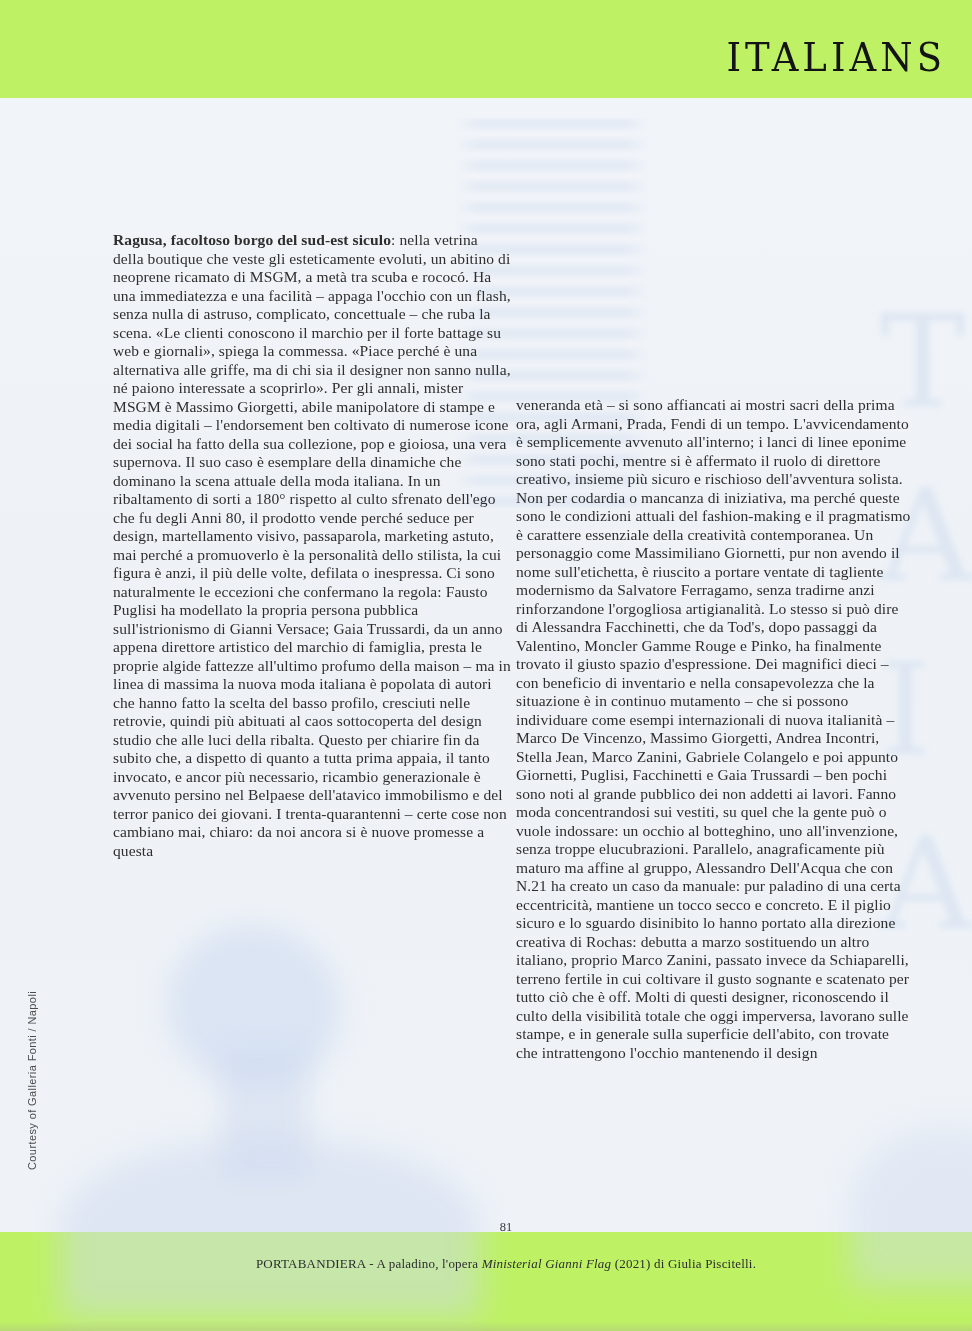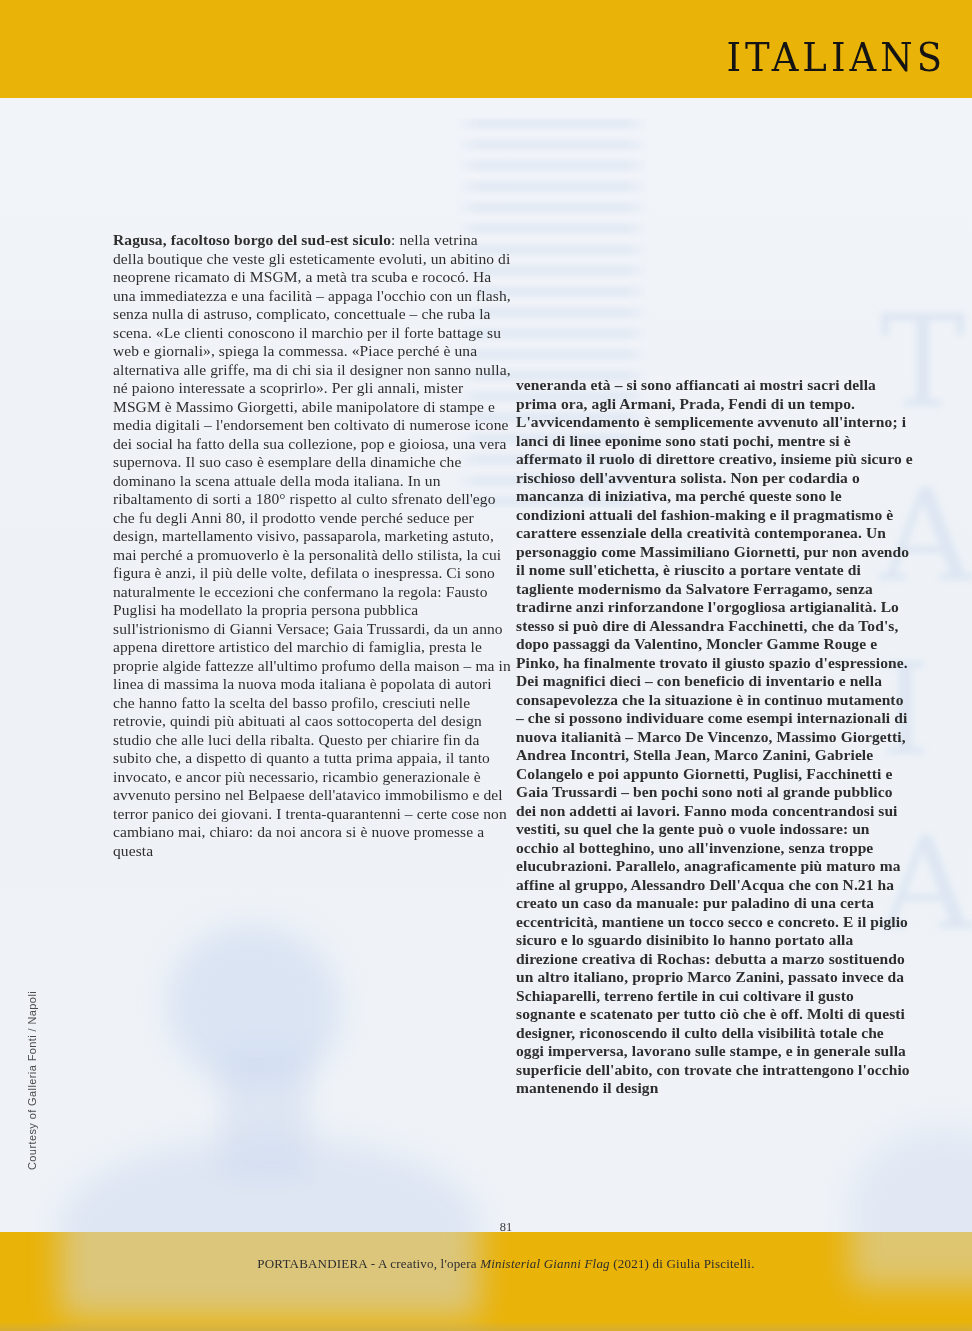--- a/index.html
+++ b/index.html
@@ -1,19 +1,19 @@
 <!DOCTYPE html>
 <html><head>
 <meta charset="utf-8">
 <style>
   html,body{margin:0;padding:0;}
   .page{
     position:relative;
     width:972px;height:1331px;
-    background:#eab308;
+    background:#bef264;
     overflow:hidden;
     font-family:"Liberation Serif", serif;
   }
   
   .photo-bg{
     position:absolute;left:0;top:98px;width:972px;height:1134px;
     background:linear-gradient(180deg,#f1f4f9 0%,#eef2f7 45%,#eff3f8 100%);
   }
   .ghost-textlines{
     position:absolute;left:455px;top:20px;width:195px;height:390px;
@@ -74,21 +74,21 @@
     white-space:nowrap;
   }
   
   .col{
     position:absolute;
     font-size:15.5px;line-height:18.5px;color:#2e2e2e;
     letter-spacing:0.1px;
     text-align:left;
   }
   .col-left{left:113px;top:231px;width:398px;}
-  .col-right{left:516px;top:376px;width:397px;font-weight:bold;}
+  .col-right{left:516px;top:396px;width:397px;}
   .lead{font-weight:bold;}
   
   .caption{
     position:absolute;left:40px;right:0;top:1256px;text-align:center;
     font-size:13px;color:#2d2d2d;letter-spacing:0.2px;
   }
   .page-number{
     position:absolute;left:40px;right:0;top:1220px;text-align:center;
     font-size:12.5px;color:#3a3a3a;
   }
@@ -113,19 +113,19 @@
   </div>
 
   <div class="header-title">ITALIANS</div>
 
   <div class="credit-vertical">Courtesy of Galleria Fonti / Napoli</div>
 
   <div class="col col-left"><span class="lead">Ragusa, facoltoso borgo del sud-est siculo</span><span>: nella vetrina della boutique che veste gli esteticamente evoluti, un abitino di neoprene ricamato di MSGM, a metà tra scuba e rococó. Ha una immediatezza e una facilità – appaga l'occhio con un flash, senza nulla di astruso, complicato, concettuale – che ruba la scena. «Le clienti conoscono il marchio per il forte battage su web e giornali», spiega la commessa. «Piace perché è una alternativa alle griffe, ma di chi sia il designer non sanno nulla, né paiono interessate a scoprirlo». Per gli annali, mister MSGM è Massimo Giorgetti, abile manipolatore di stampe e media digitali – l'endorsement ben coltivato di numerose icone dei social ha fatto della sua collezione, pop e gioiosa, una vera supernova. Il suo caso è esemplare della dinamiche che dominano la scena attuale della moda italiana. In un ribaltamento di sorti a 180° rispetto al culto sfrenato dell'ego che fu degli Anni 80, il prodotto vende perché seduce per design, martellamento visivo, passaparola, marketing astuto, mai perché a promuoverlo è la personalità dello stilista, la cui figura è anzi, il più delle volte, defilata o inespressa. Ci sono naturalmente le eccezioni che confermano la regola: Fausto Puglisi ha modellato la propria persona pubblica sull'istrionismo di Gianni Versace; Gaia Trussardi, da un anno appena direttore artistico del marchio di famiglia, presta le proprie algide fattezze all'ultimo profumo della maison – ma in linea di massima la nuova moda italiana è popolata di autori che hanno fatto la scelta del basso profilo, cresciuti nelle retrovie, quindi più abituati al caos sottocoperta del design studio che alle luci della ribalta. Questo per chiarire fin da subito che, a dispetto di quanto a tutta prima appaia, il tanto invocato, e ancor più necessario, ricambio generazionale è avvenuto persino nel Belpaese dell'atavico immobilismo e del terror panico dei giovani. I trenta-quarantenni – certe cose non cambiano mai, chiaro: da noi ancora si è nuove promesse a questa</span></div>
 
   <div class="col col-right"><span>veneranda età – si sono affiancati ai mostri sacri della prima ora, agli Armani, Prada, Fendi di un tempo. L'avvicendamento è semplicemente avvenuto all'interno; i lanci di linee eponime sono stati pochi, mentre si è affermato il ruolo di direttore creativo, insieme più sicuro e rischioso dell'avventura solista. Non per codardia o mancanza di iniziativa, ma perché queste sono le condizioni attuali del fashion-making e il pragmatismo è carattere essenziale della creatività contemporanea. Un personaggio come Massimiliano Giornetti, pur non avendo il nome sull'etichetta, è riuscito a portare ventate di tagliente modernismo da Salvatore Ferragamo, senza tradirne anzi rinforzandone l'orgogliosa artigianalità. Lo stesso si può dire di Alessandra Facchinetti, che da Tod's, dopo passaggi da Valentino, Moncler Gamme Rouge e Pinko, ha finalmente trovato il giusto spazio d'espressione. Dei magnifici dieci – con beneficio di inventario e nella consapevolezza che la situazione è in continuo mutamento – che si possono individuare come esempi internazionali di nuova italianità – Marco De Vincenzo, Massimo Giorgetti, Andrea Incontri, Stella Jean, Marco Zanini, Gabriele Colangelo e poi appunto Giornetti, Puglisi, Facchinetti e Gaia Trussardi – ben pochi sono noti al grande pubblico dei non addetti ai lavori. Fanno moda concentrandosi sui vestiti, su quel che la gente può o vuole indossare: un occhio al botteghino, uno all'invenzione, senza troppe elucubrazioni. Parallelo, anagraficamente più maturo ma affine al gruppo, Alessandro Dell'Acqua che con N.21 ha creato un caso da manuale: pur paladino di una certa eccentricità, mantiene un tocco secco e concreto. E il piglio sicuro e lo sguardo disinibito lo hanno portato alla direzione creativa di Rochas: debutta a marzo sostituendo un altro italiano, proprio Marco Zanini, passato invece da Schiaparelli, terreno fertile in cui coltivare il gusto sognante e scatenato per tutto ciò che è off. Molti di questi designer, riconoscendo il culto della visibilità totale che oggi imperversa, lavorano sulle stampe, e in generale sulla superficie dell'abito, con trovate che intrattengono l'occhio mantenendo il design</span></div>
 
-  <div class="caption"><span>PORTABANDIERA - A creativo, l'opera </span><i>Ministerial Gianni Flag</i><span> (2021) di Giulia Piscitelli.</span></div>
+  <div class="caption"><span>PORTABANDIERA - A paladino, l'opera </span><i>Ministerial Gianni Flag</i><span> (2021) di Giulia Piscitelli.</span></div>
 
   <div class="page-number">81</div>
 
   <div class="bottom-edge"></div>
 
 </div>
 
 </body></html>

